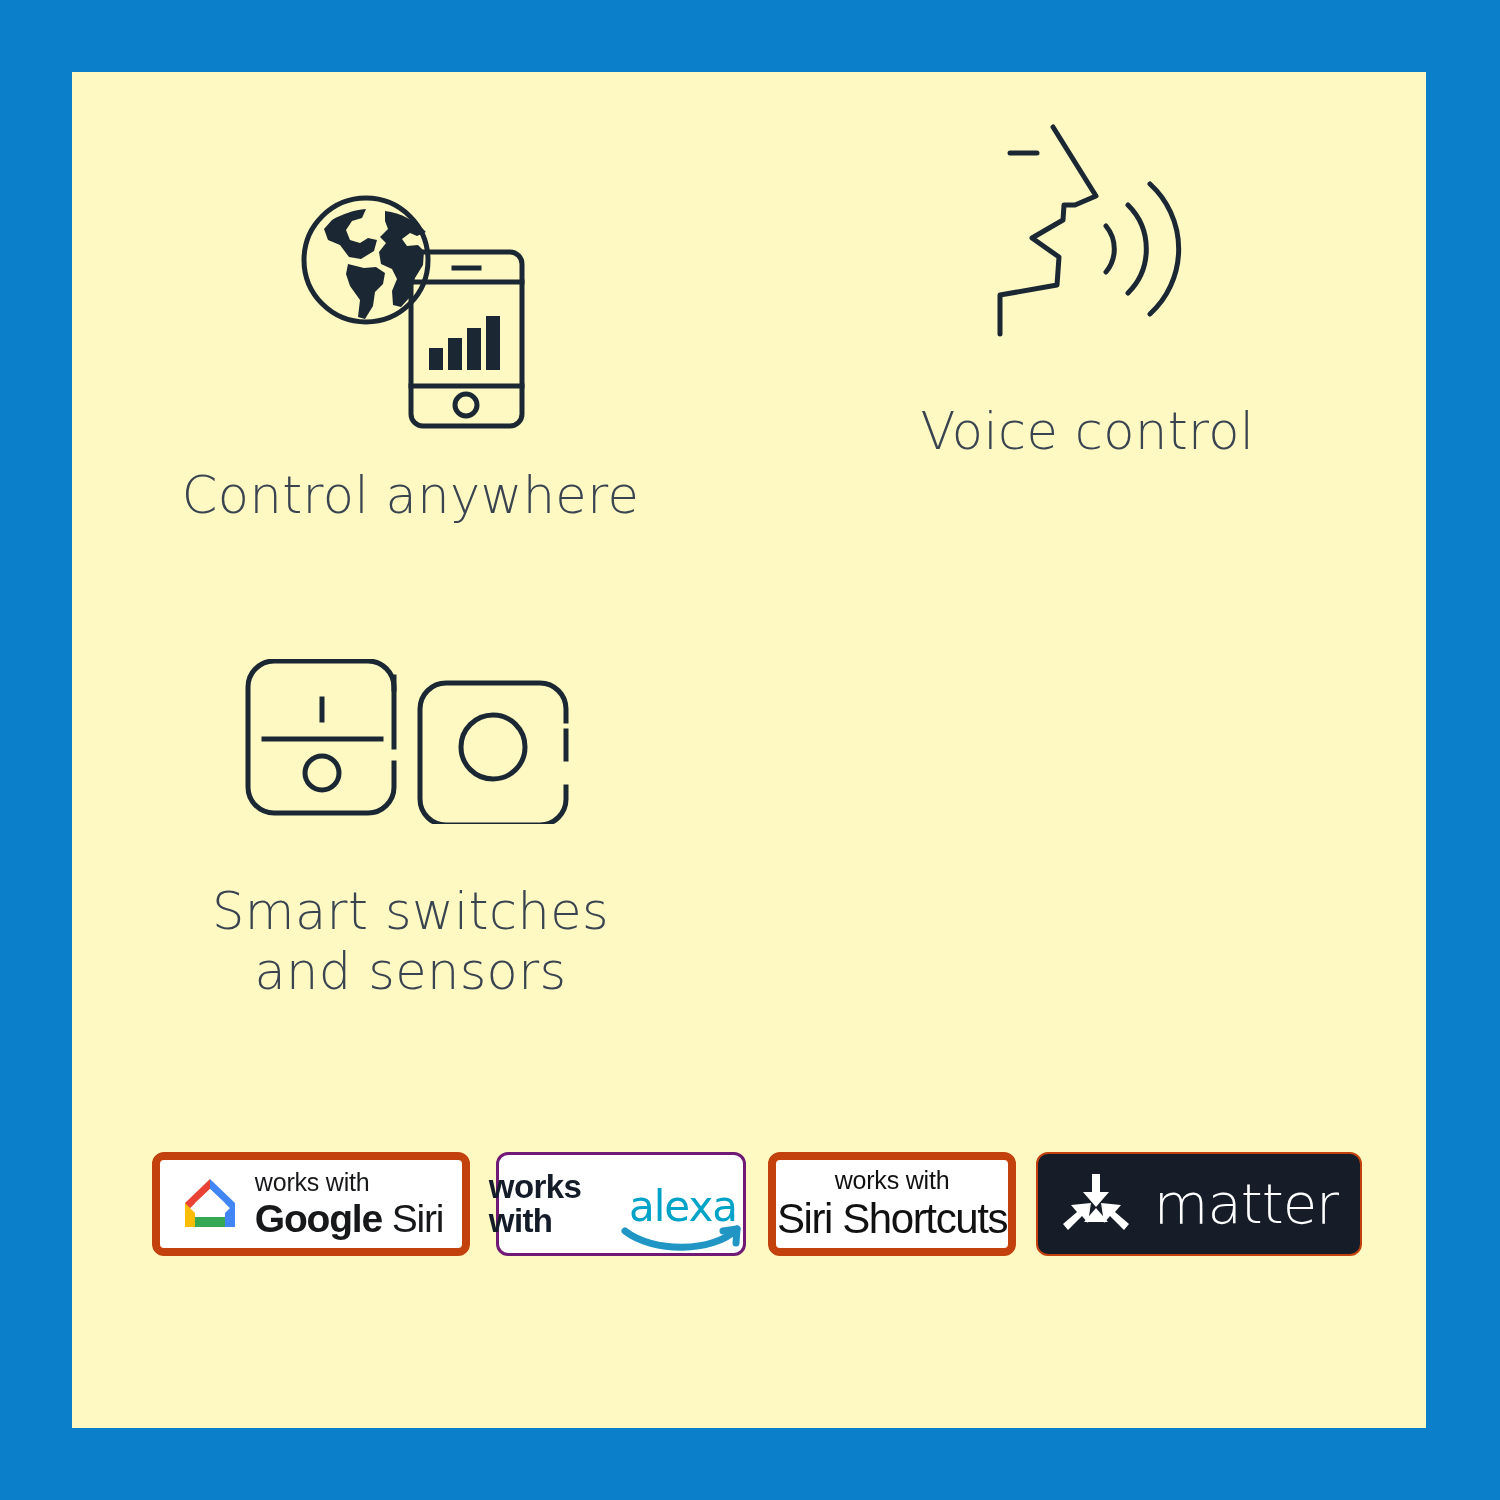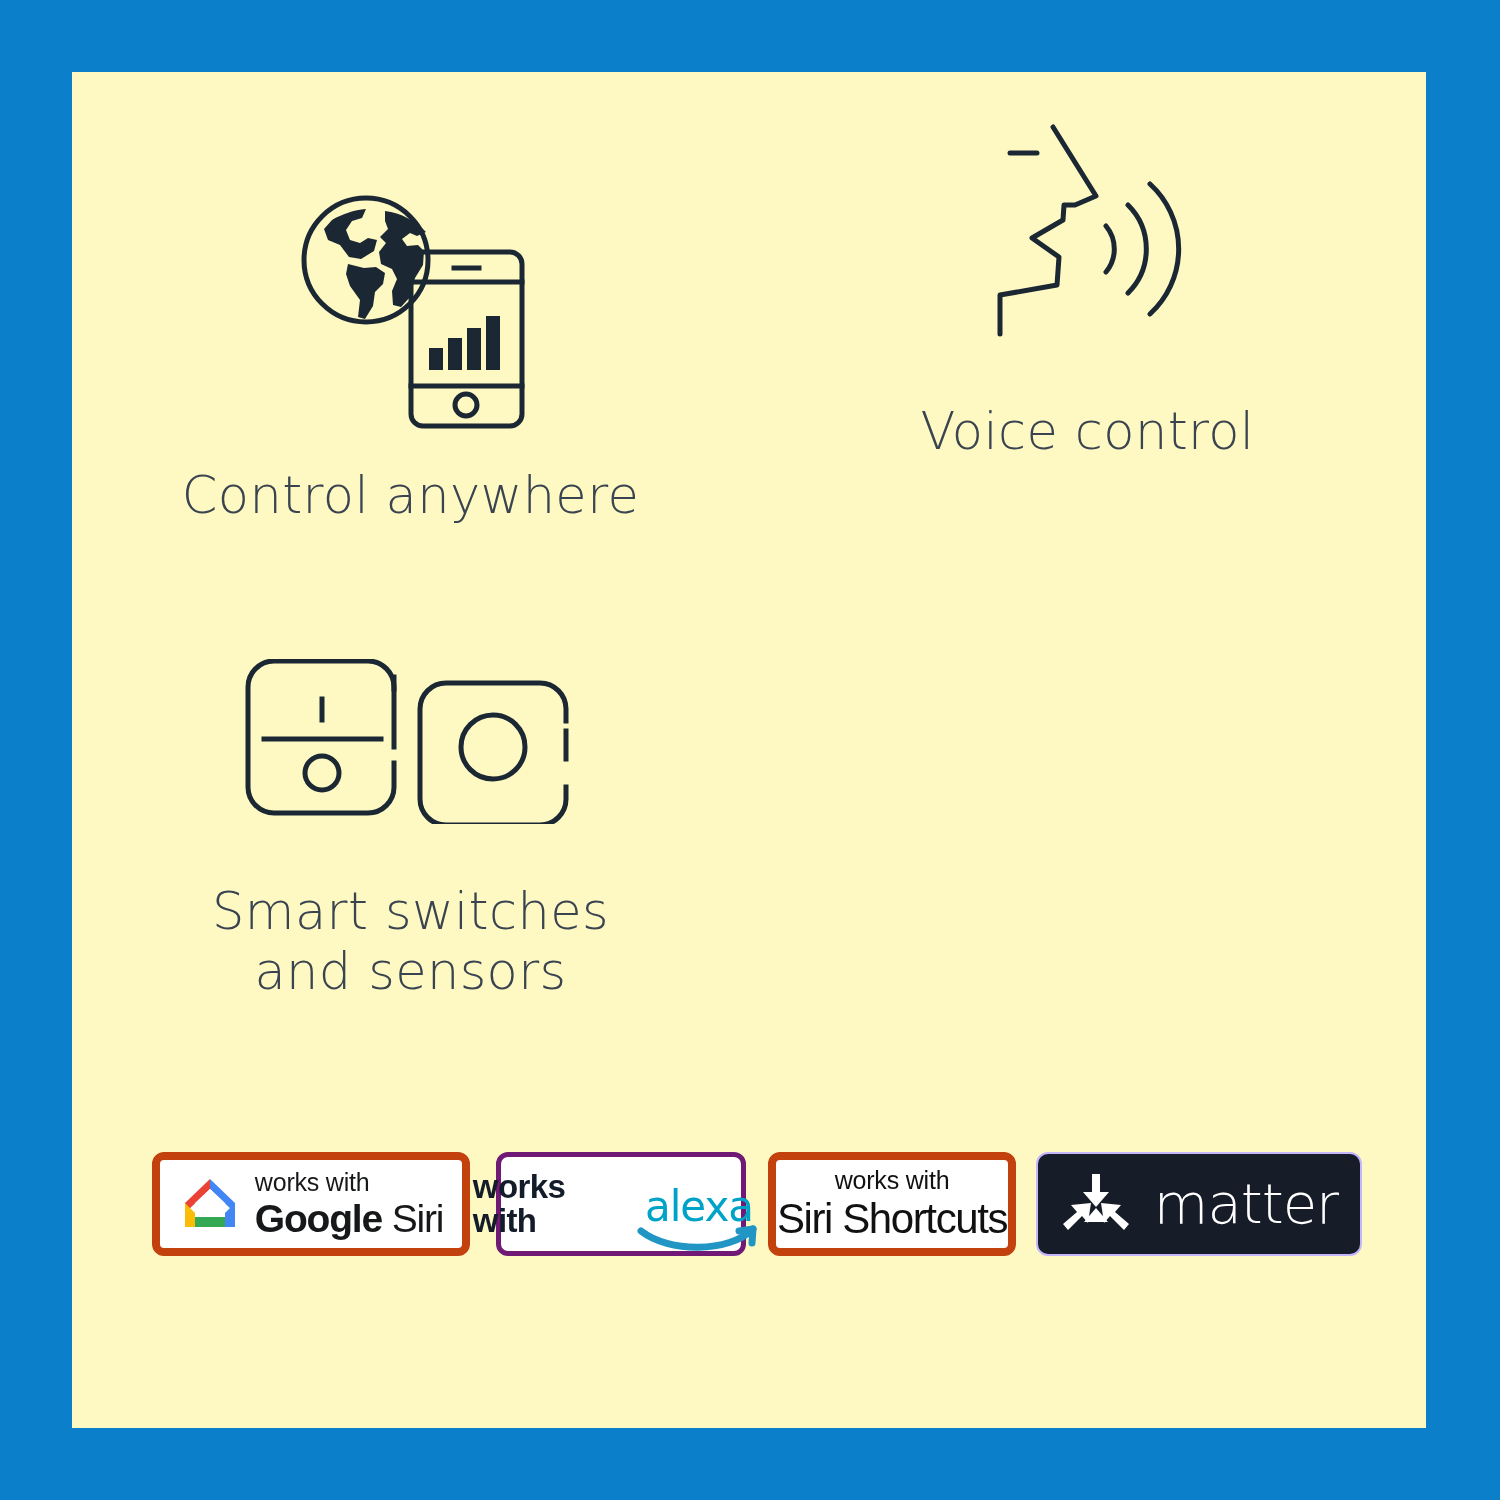--- a/index.html
+++ b/index.html
@@ -67,23 +67,23 @@
   .badge{
     box-sizing:border-box;
     background:#fff;
     border:8px solid #c2410c;
     border-radius:12px;
     display:flex;
     align-items:center;
     justify-content:center;
   }
   .b-google{width:318px;height:104px;padding:0 14px;gap:14px;}
-  .b-alexa{width:250px;height:104px;margin-left:26px;border:5px solid #701a75;gap:16px;}
+  .b-alexa{width:250px;height:104px;margin-left:26px;border:3px solid #701a75;gap:0;}
   .b-siri{width:248px;height:104px;margin-left:22px;}
-  .b-matter{width:326px;height:104px;margin-left:20px;background:#161d28;border:2px solid #c4b5fd;gap:22px;}
+  .b-matter{width:326px;height:104px;margin-left:20px;background:#161d28;border:2px solid #c2410c;gap:22px;}
 
   .gh-text{display:flex;flex-direction:column;line-height:1;}
   .gh-ww{font-family:"Liberation Sans", sans-serif;font-size:25px;color:#17181a;font-weight:400;letter-spacing:-0.2px;margin-bottom:4px;}
   .gh-main{font-family:"Liberation Sans", sans-serif;font-size:39px;color:#17181a;letter-spacing:-1.2px;white-space:nowrap;}
   .gh-main b{font-weight:700;}
   .gh-main span{font-weight:400;}
 
   .al-left{display:flex;flex-direction:column;align-items:flex-start;line-height:1.02;padding-right:16px;}
   .al-left span{font-family:"Liberation Sans", sans-serif;font-size:33px;font-weight:700;color:#131c28;letter-spacing:-0.6px;}
   .al-div{width:3px;height:66px;background:#131c28;}

